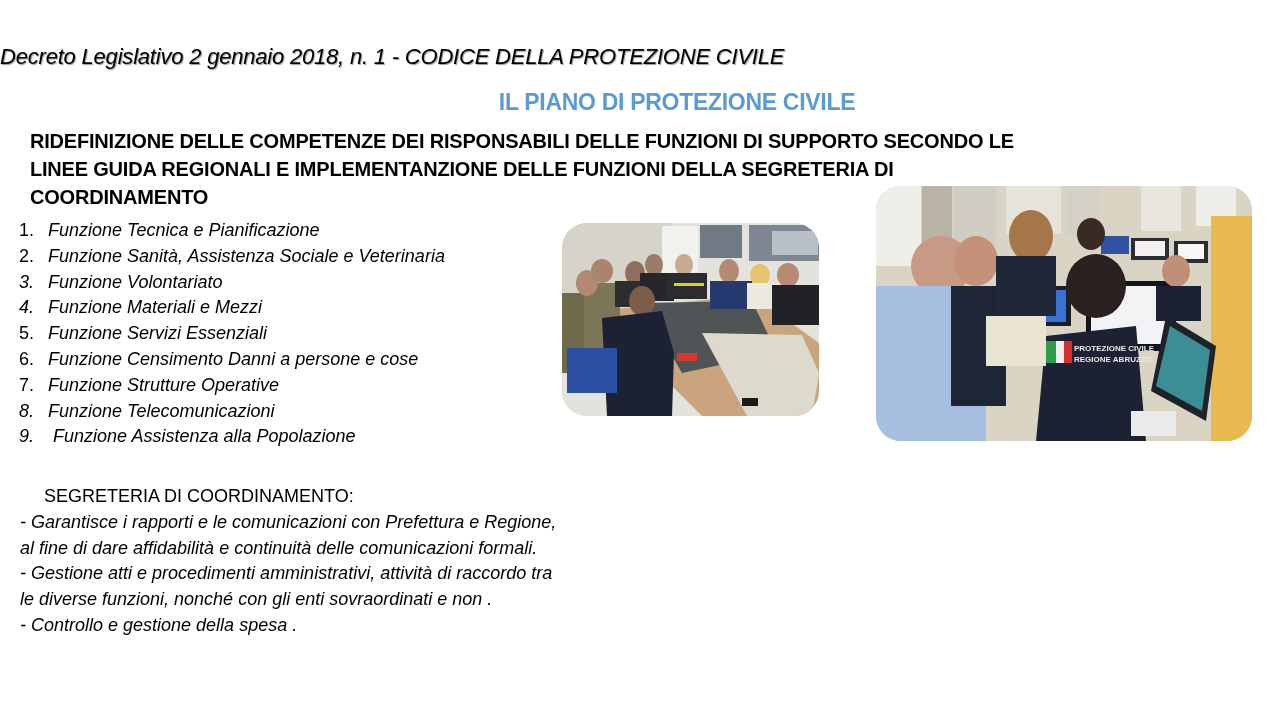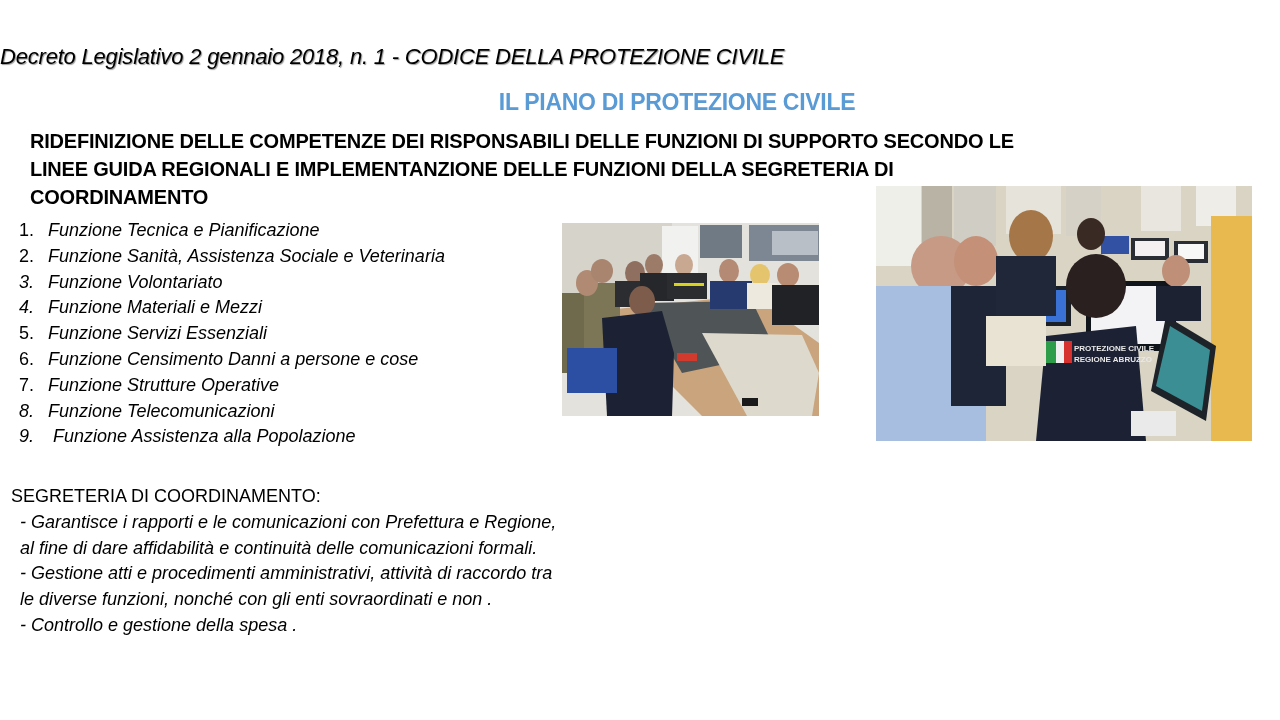--- a/index.html
+++ b/index.html
@@ -6,23 +6,23 @@
     body { width:1280px; height:720px; position:relative; overflow:hidden; font-family:"Liberation Sans", sans-serif; color:#000; }
     .abs { position:absolute; }
     #decree { left:0; top:44px; width:1256px; text-align:left; font-size:22px; font-style:italic; color:#000; text-shadow:1px 1px 1px #9a9a9a; letter-spacing:-0.2px; }
     #plan-title { left:0; top:89px; width:1262px; text-align:center; font-size:23px; font-weight:bold; color:#5b9bd5; letter-spacing:-0.3px;padding-left:46px; }
     #subtitle { left:30px; top:127px; width:1222px; text-align:left; font-size:20px; font-weight:bold; line-height:28px; letter-spacing:-0.2px; }
     #functions { left:11px; top:210px; width:540px; margin:8px; padding:0; list-style:none; font-size:18px; line-height:25.8px; font-style:italic; }
     #functions li { white-space:nowrap; }
     #functions .num { display:inline-block; width:29px; font-style:normal; }
     #functions li.i .num { font-style:italic; }
     #secretariat { left:11px; top:484px; width:660px; font-size:18px; line-height:25.8px; }
-    #secretariat .head { font-style:normal; }
+    #secretariat .head { font-style:normal;margin-left:33px; }
     #secretariat .item { font-style:italic;margin-left:9px; }
-    .photo { position:absolute; overflow:hidden; }
+    .photo { position:absolute; overflow:hidden;border-radius:25px; }
     #photo-meeting { left:562px; top:223px; width:257px; height:193px; background:#d8d6cf; }
     #photo-ops { left:876px; top:186px; width:376px; height:255px; background:#c9c2b3; }
   </style>
 </head>
 <body>
 
 <div class="abs" id="decree">Decreto Legislativo 2 gennaio 2018, n. 1 - CODICE DELLA PROTEZIONE CIVILE</div>
 <div class="abs" id="plan-title">IL PIANO DI PROTEZIONE CIVILE</div>
 
 <div class="abs" id="subtitle">

